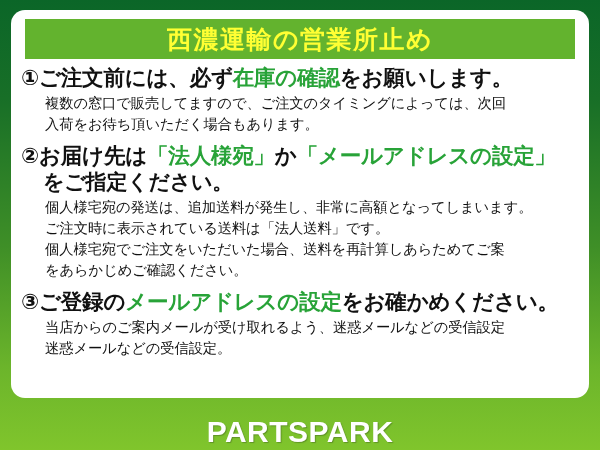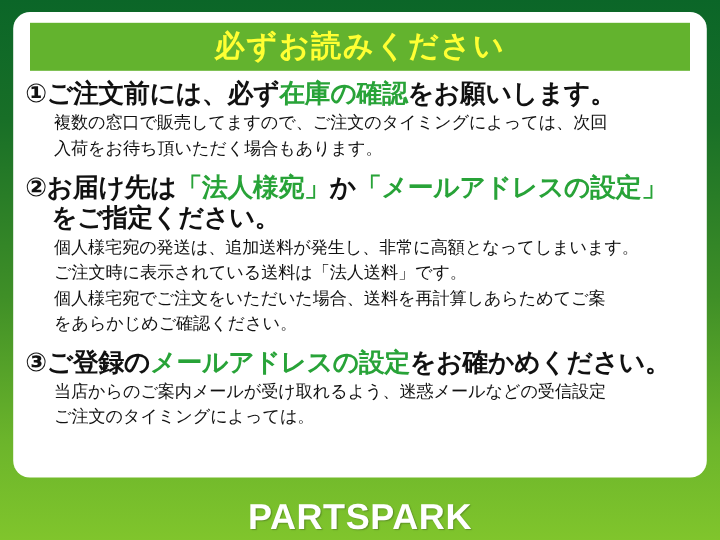--- a/index.html
+++ b/index.html
@@ -132,21 +132,21 @@
   }
 </style>
 </head>
 <body>
 
 <div class="notice-banner">
 
   <div class="card">
 
     <div class="title-bar">
-      <span class="title-text">必ずお読みください</span>
+      <span class="title-text">西濃運輸の営業所止め</span>
     </div>
 
     <div class="body-area">
 
       <div class="item item-1">
         <div class="item-head">
           <span class="num">①</span><span>ご注文前には、必ず</span><span class="hl">在庫の確認</span><span>をお願いします。</span>
         </div>
         <div class="item-sub">
           <span class="sub-line">複数の窓口で販売してますので、ご注文のタイミングによっては、次回</span>
@@ -166,21 +166,21 @@
           <span class="sub-line">をあらかじめご確認ください。</span>
         </div>
       </div>
 
       <div class="item item-3">
         <div class="item-head">
           <span class="num">③</span><span>ご登録の</span><span class="hl">メールアドレスの設定</span><span>をお確かめください。</span>
         </div>
         <div class="item-sub">
           <span class="sub-line">当店からのご案内メールが受け取れるよう、迷惑メールなどの受信設定</span>
-          <span class="sub-line">ご注文のタイミングによっては。</span>
+          <span class="sub-line">迷惑メールなどの受信設定。</span>
         </div>
       </div>
 
     </div>
   </div>
 
   <div class="footer">
     <span class="brand">PARTSPARK</span>
   </div>
 

